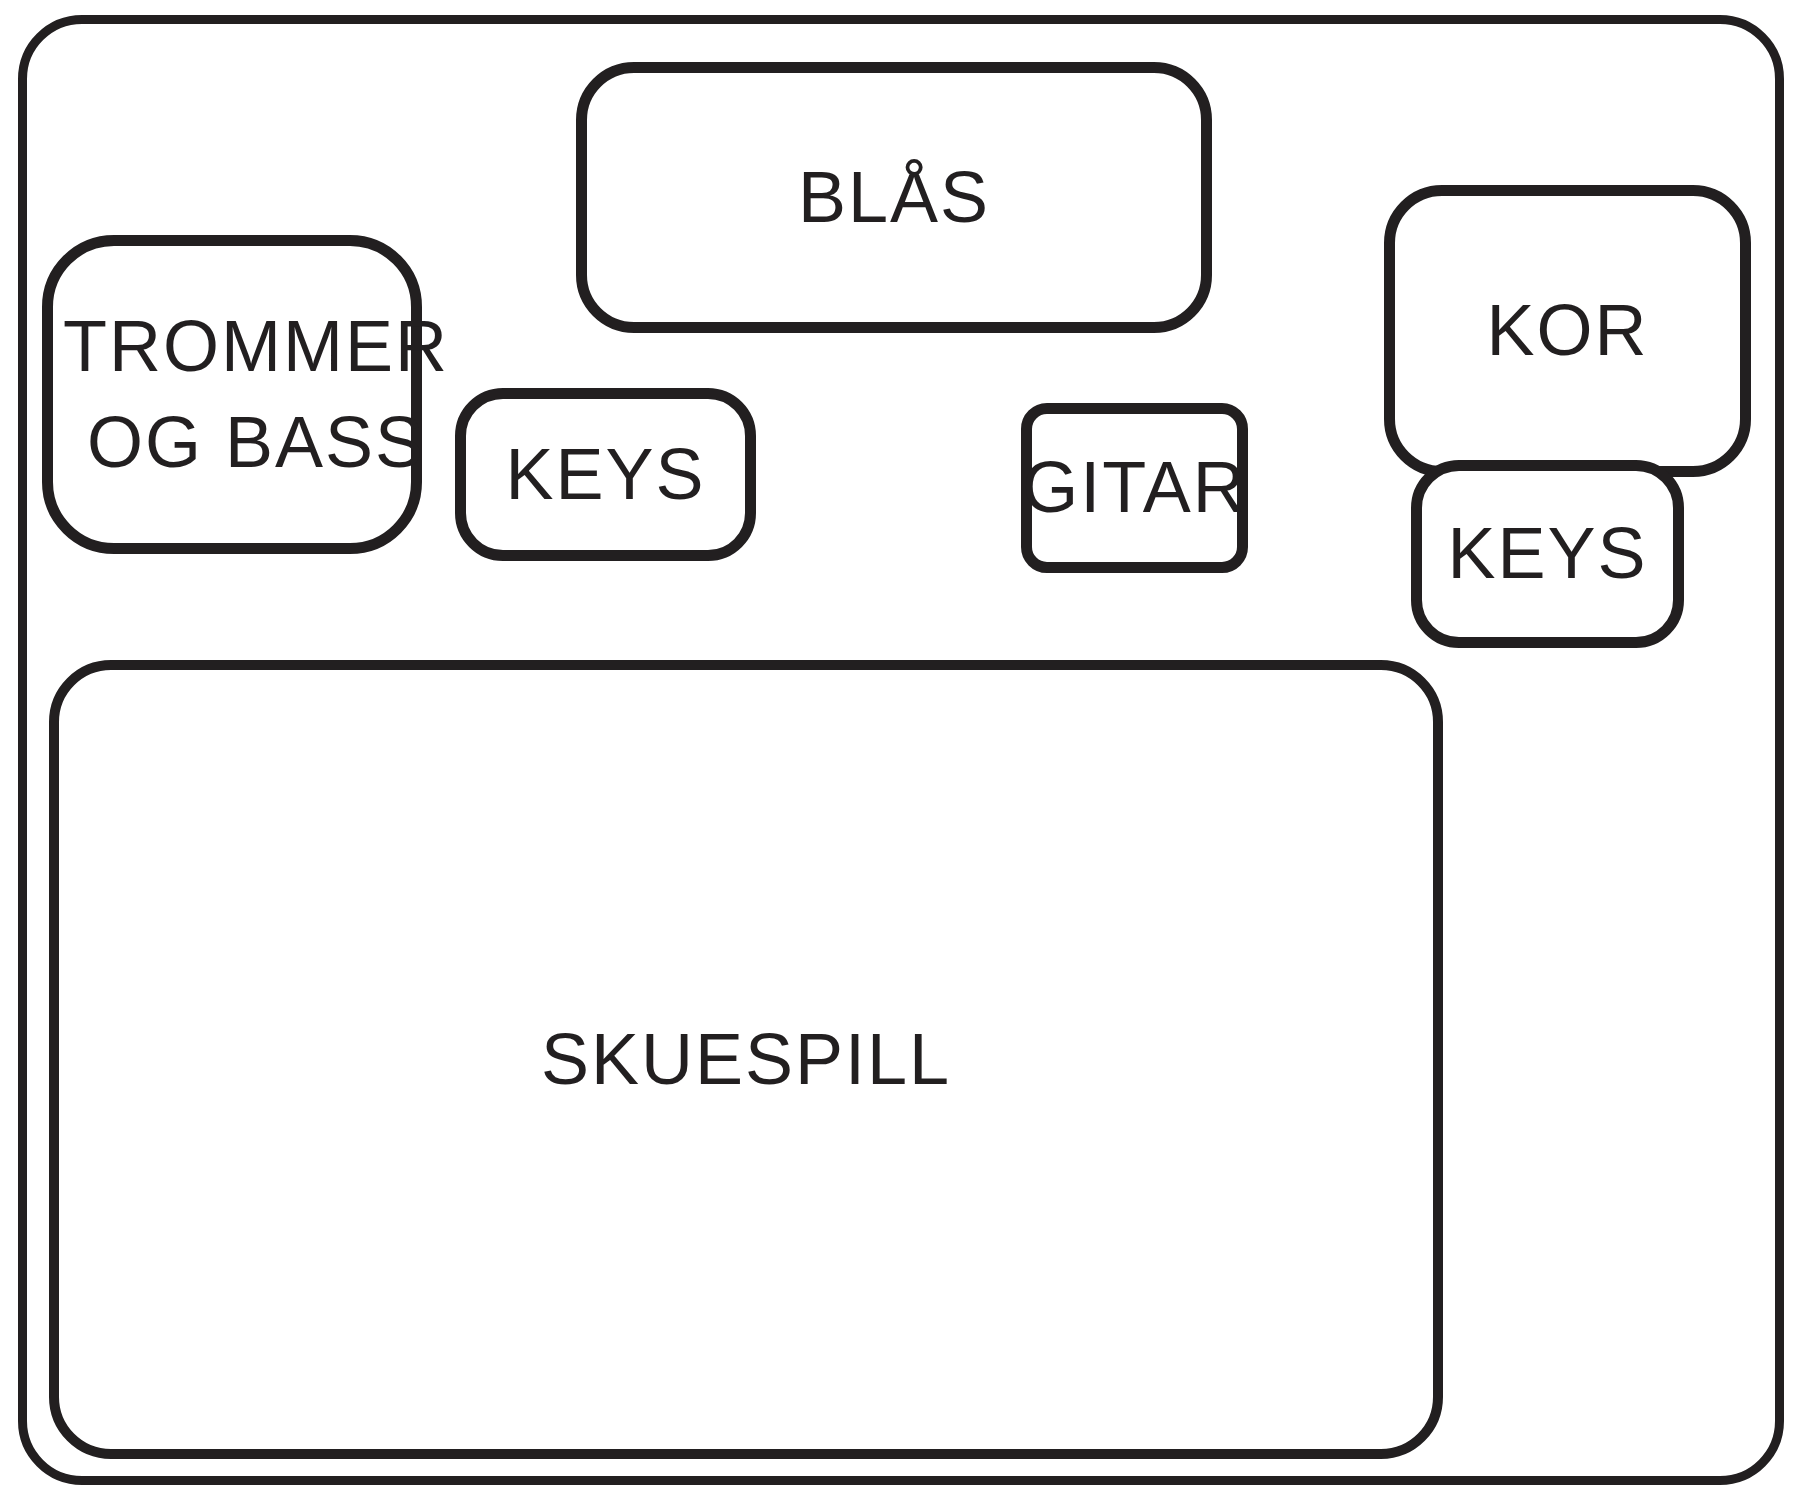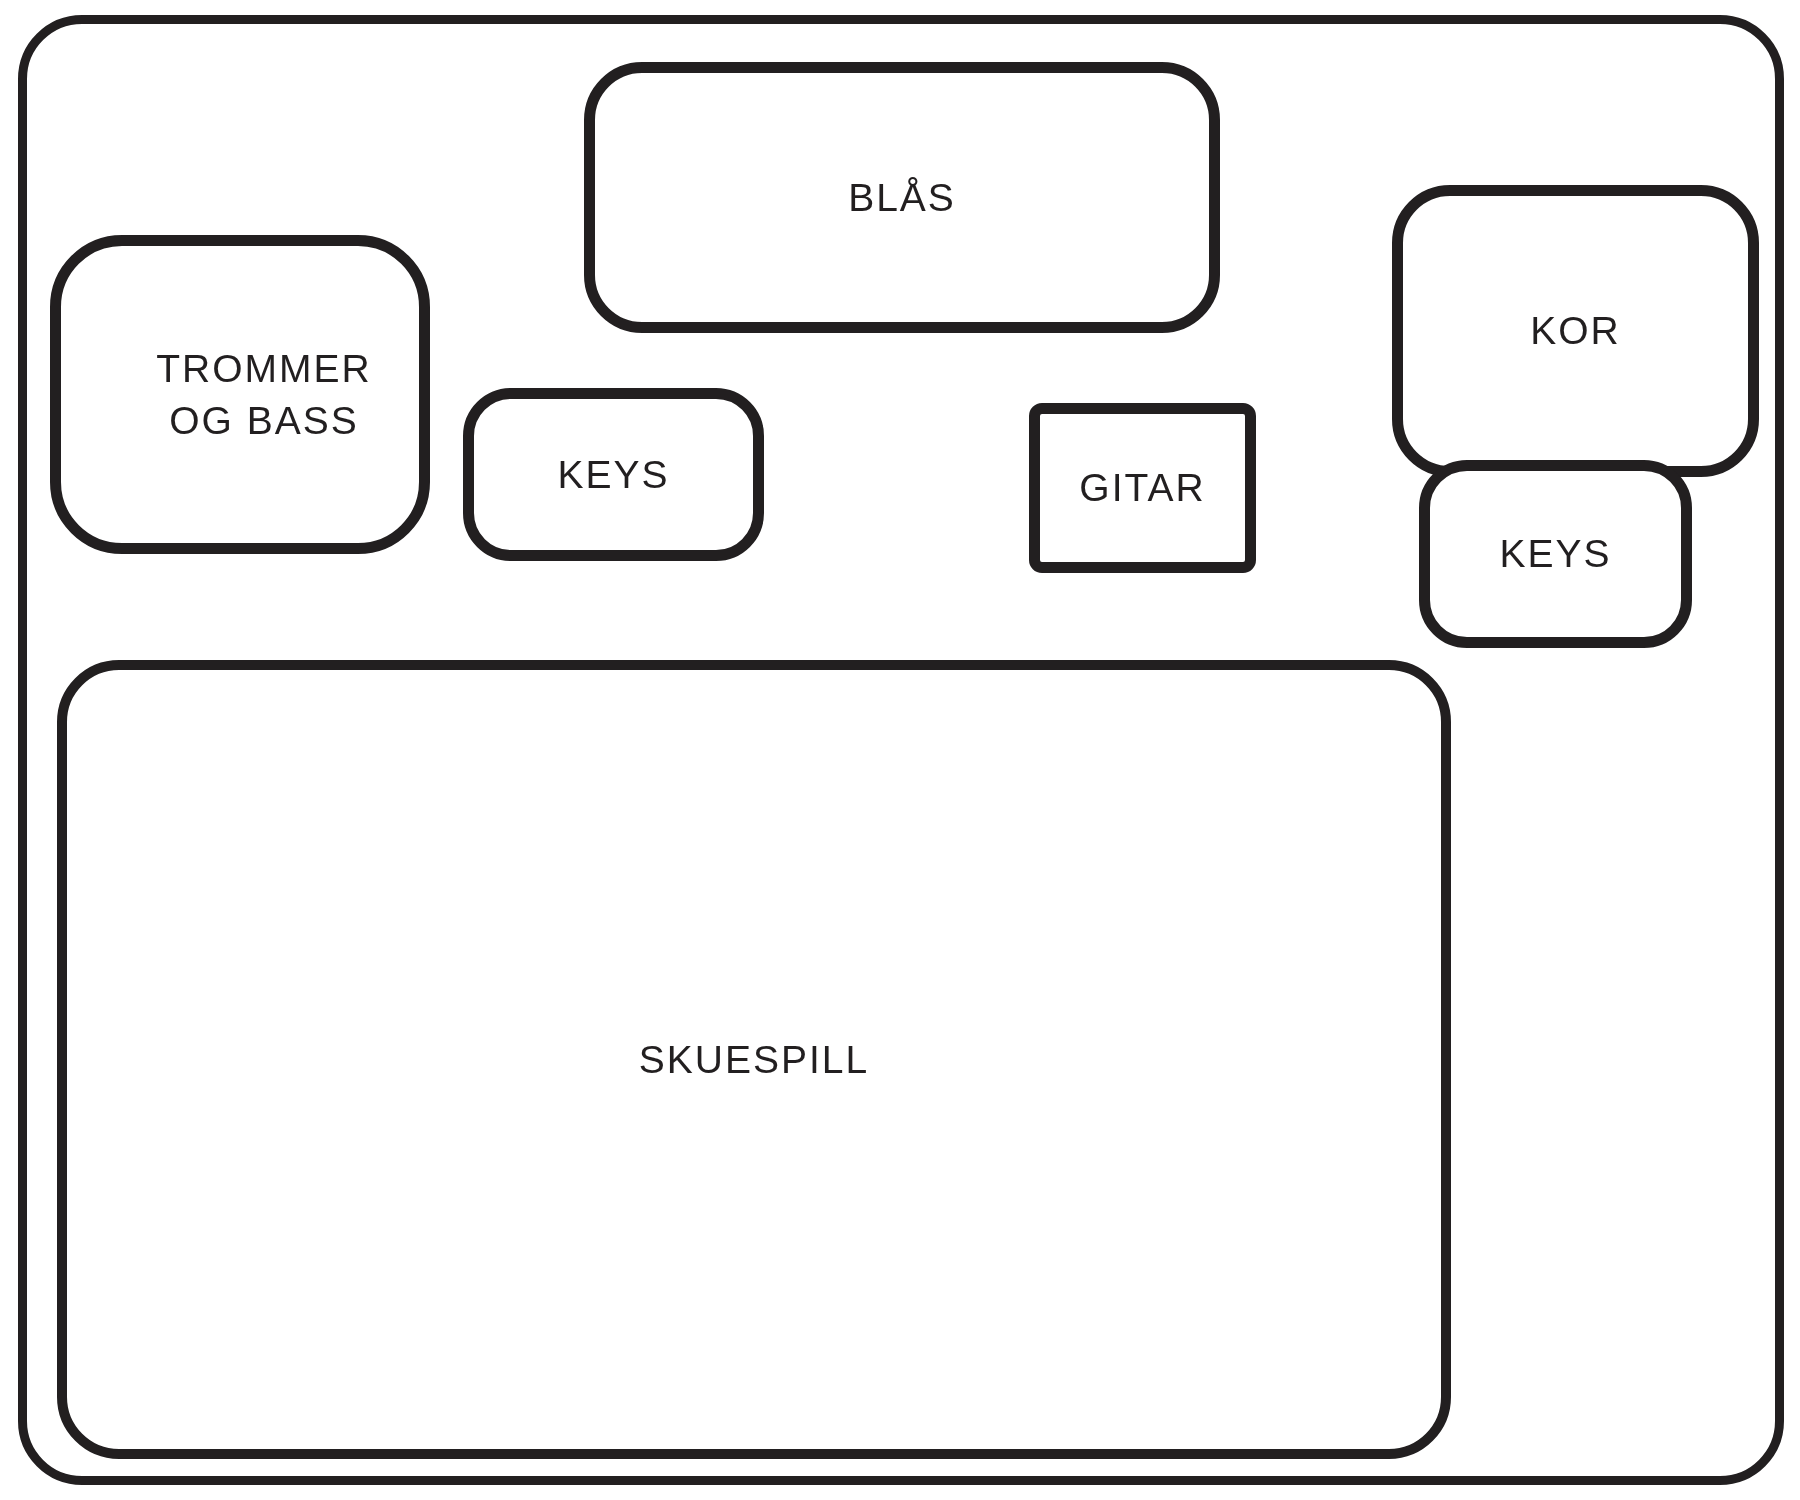--- a/index.html
+++ b/index.html
@@ -22,25 +22,24 @@
   }
   .zone{
     position:absolute;
     box-sizing:border-box;
     border:11px solid var(--ink);
     background:var(--bg);
     display:flex;
     align-items:center;
     justify-content:center;
     text-align:center;
-    font-size:39px;
+    font-size:72px;
     letter-spacing:2px;
     line-height:1.32;
     white-space:pre;
-    margin-left:8px;
   }
   .outer-border{
     position:absolute;
     box-sizing:border-box;
     left:18px; top:15px;
     width:1766px; height:1470px;
     border:9px solid var(--ink);
     border-radius:64px;
     background:transparent;
   }
@@ -56,21 +55,21 @@
     padding-left:48px;
   }
   .box-keys-left{
     left:455px; top:388px;
     width:301px; height:173px;
     border-radius:48px;
   }
   .box-gitar{
     left:1021px; top:403px;
     width:227px; height:170px;
-    border-radius:13px;
+    border-radius:26px;
   }
   .box-kor{
     left:1384px; top:185px;
     width:367px; height:292px;
     border-radius:58px;
   }
   .box-keys-right{
     left:1411px; top:460px;
     width:273px; height:188px;
     border-radius:48px;

